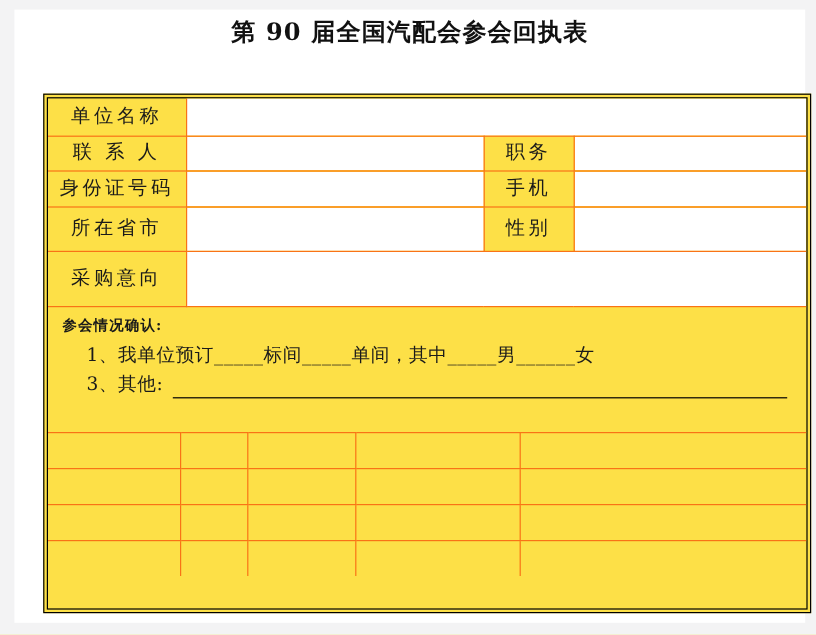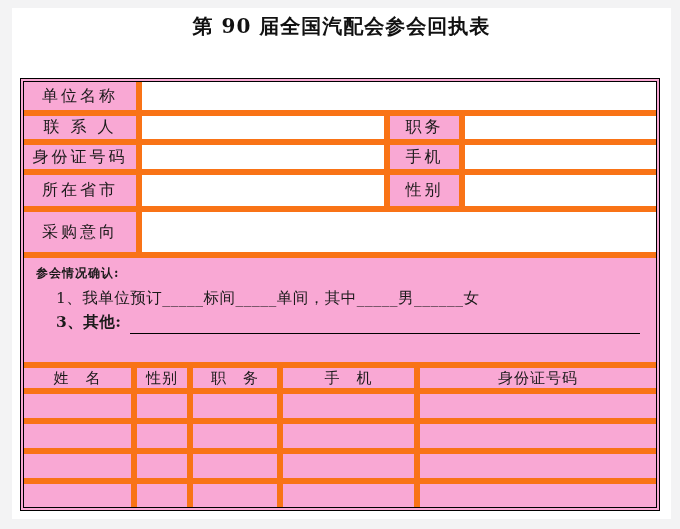--- a/index.html
+++ b/index.html
@@ -18,28 +18,28 @@
   }
   .title {
     position:absolute; top:5px; left:0; right:0;
     text-align:center;
     font-size:20px; font-weight:700;
     letter-spacing:1px;
     color:#111;
     white-space:nowrap;
   }
   .form-box {
-    position:absolute; left:8px; top:70px;
+    position:absolute; left:24px; top:70px;
     width:632px; height:425px;
     border:4px double #000;
-    background:#f9a8d4;
+    background:#fde047;
     overflow:hidden;
   }
   table { width:100%; border-collapse:collapse; table-layout:fixed; }
-  td, th { border:6px solid #f97316; overflow:hidden; }
+  td, th { border:1px solid #f97316; overflow:hidden; }
   
   .info-table tr:first-child td { border-top:none; }
   .info-table td:first-child { border-left:none; }
   .info-table td:last-child { border-right:none; }
   .attendee-table th:first-child, .attendee-table td:first-child { border-left:none; }
   .attendee-table th:last-child, .attendee-table td:last-child { border-right:none; }
   .attendee-table tr:last-child td { border-bottom:none; }
 
   .info-table .r1 { height:31px; }
   .info-table .r2 { height:29px; }
@@ -53,21 +53,21 @@
   }
   .info-table td.value { background:#fff; }
 
   .confirm {
     height:101px; padding:3px 12px 0 12px;
     font-size:15.5px; letter-spacing:0.5px;
   }
   .confirm-heading { font-size:12px; font-weight:700; line-height:25px; letter-spacing:1px; }
   .confirm-line { line-height:24px; white-space:nowrap;margin-left:20px; }
   .line3 { display:flex; align-items:flex-end; }
-  .line3 .prefix { flex:0 0 auto;font-weight:bold; }
+  .line3 .prefix { flex:0 0 auto; }
   .blank-line {
     flex:1 1 auto;
     border-bottom:1px solid #000;
     height:18px; margin-left:8px; margin-right:4px;
   }
 
   .attendee-table .hrow { height:26px; }
   .attendee-table th {
     font-weight:400; font-size:15px;
     text-align:center; vertical-align:middle;
@@ -133,27 +133,20 @@
 
       <table class="attendee-table">
         <colgroup>
           <col style="width:110px">
             <col style="width:56px">
             <col style="width:90px">
             <col style="width:137px">
             <col>
         </colgroup>
         <tbody>
-          <tr class="hrow">
-            <th>姓　名</th>
-            <th>性别</th>
-            <th>职　务</th>
-            <th>手　机</th>
-            <th>身份证号码</th>
-          </tr>
           <tr class="drow">
             <td></td>
             <td></td>
             <td></td>
             <td></td>
             <td></td>
           </tr>
           <tr class="drow">
             <td></td>
             <td></td>

